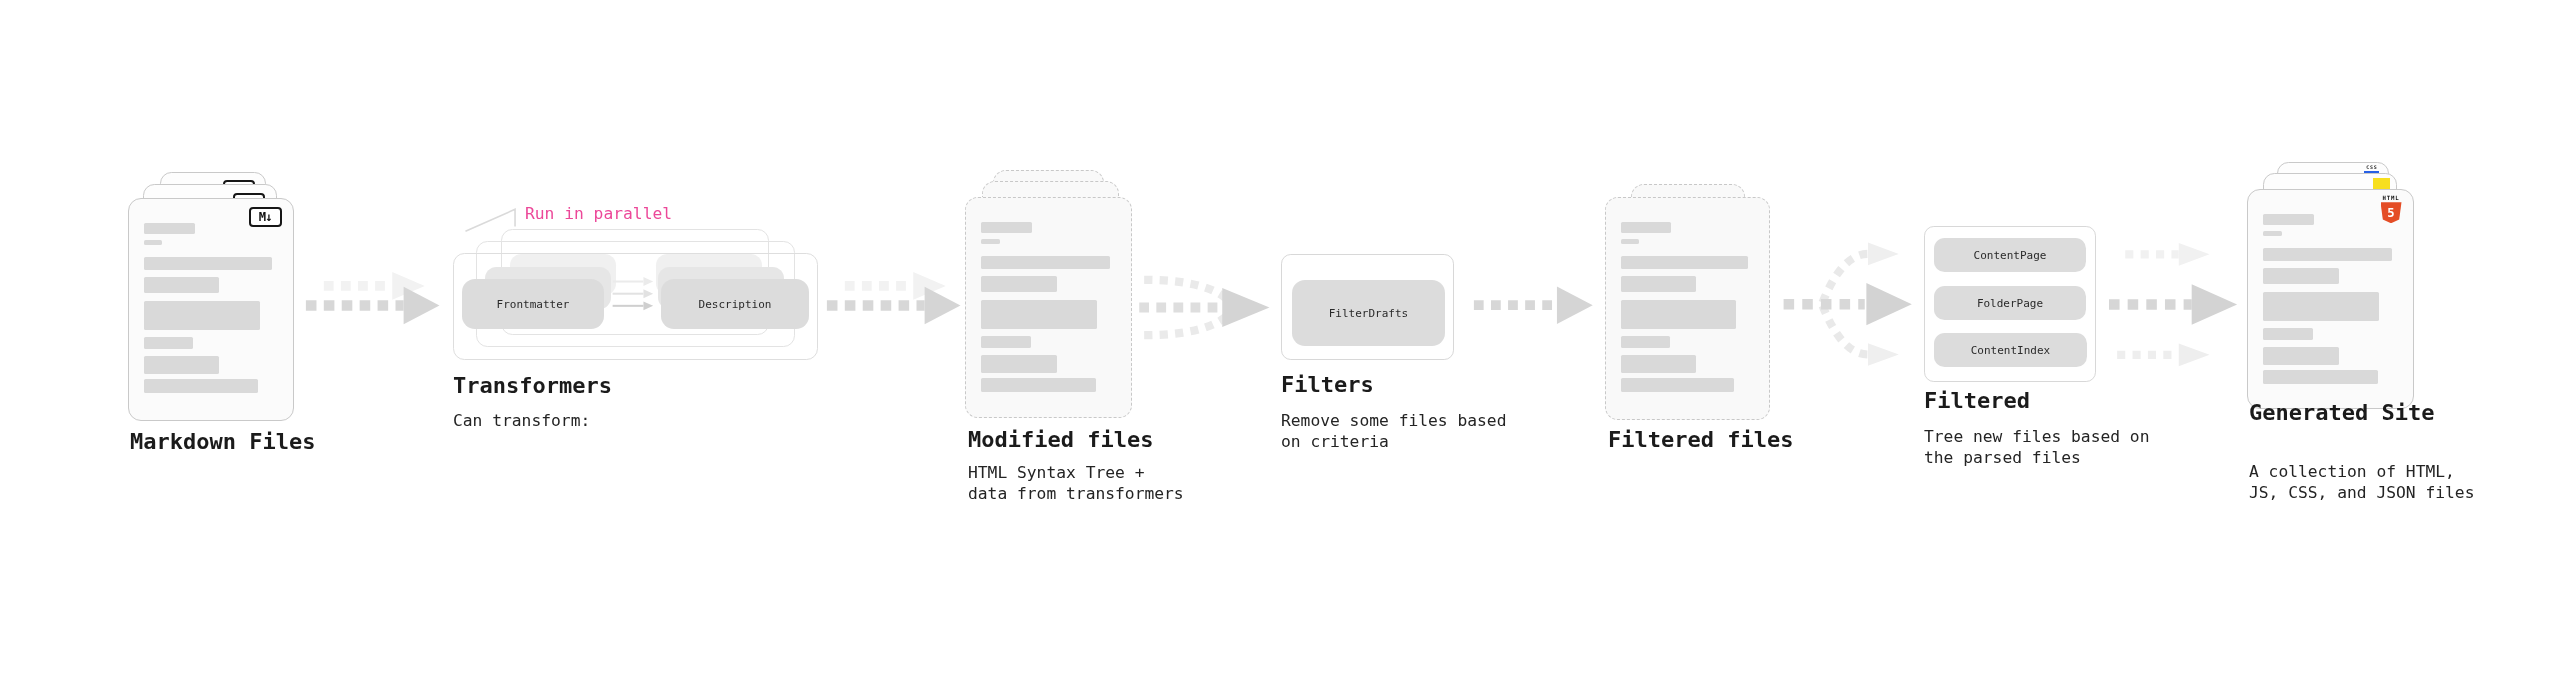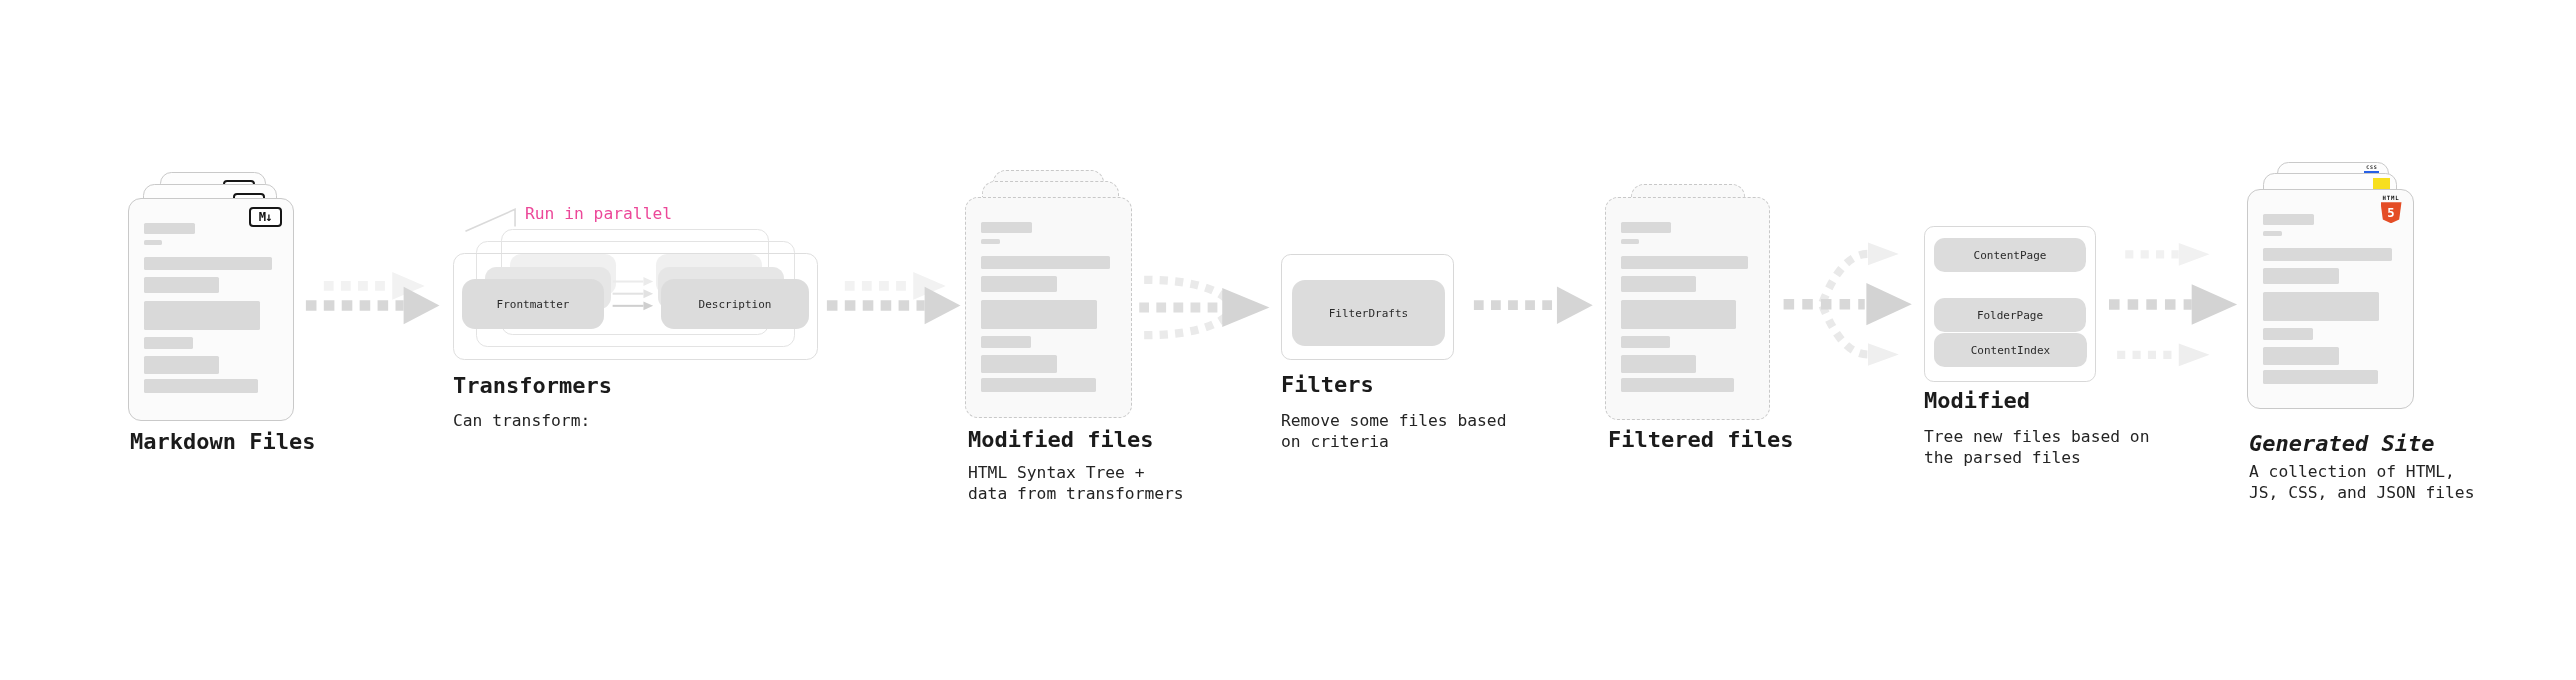--- a/index.html
+++ b/index.html
@@ -166,23 +166,23 @@
     <path d="M52,103 Q76,43 108,43" fill="none" stroke="#e9e9e9" stroke-width="10" stroke-dasharray="10 9"></path>
     <polygon points="108,29 146,43 108,57" fill="#efefef"></polygon>
     <path d="M52,107 Q76,167 108,167" fill="none" stroke="#e9e9e9" stroke-width="10" stroke-dasharray="10 9"></path>
     <polygon points="108,153 146,167 108,181" fill="#efefef"></polygon>
     <line x1="4" y1="105" x2="104" y2="105" stroke="#d8d8d8" stroke-width="13" stroke-dasharray="13 10"></line>
     <polygon points="106,79 162,105 106,131" fill="#d3d3d3"></polygon>
   </svg>
 
   <div class="abs box" style="left:1924px;top:226px;width:172px;height:156px;"></div>
   <div class="abs pill small" style="left:1934px;top:238px;width:152px;height:34px;">ContentPage</div>
-  <div class="abs pill small" style="left:1934px;top:286px;width:152px;height:34px;margin-top:12px;">FolderPage</div>
+  <div class="abs pill small" style="left:1934px;top:286px;width:152px;height:34px;">FolderPage</div>
   <div class="abs pill small" style="left:1934px;top:333px;width:153px;height:34px;">ContentIndex</div>
-  <div class="abs title" style="left:1924px;top:388px;">Modified</div>
+  <div class="abs title" style="left:1924px;top:388px;">Filtered</div>
   <div class="abs sub" style="left:1924px;top:426px;">
     <div>Tree new files based on</div>
     <div>the parsed files</div>
   </div>
 
   <svg class="abs" style="left:2107px;top:230px;" width="137" height="150" viewBox="0 0 168 185">
     <line x1="22" y1="30" x2="88" y2="30" stroke="#f1f1f1" stroke-width="10" stroke-dasharray="10 9"></line>
     <polygon points="88,16 126,30 88,44" fill="#f1f1f1"></polygon>
     <line x1="2" y1="92" x2="104" y2="92" stroke="#d6d6d6" stroke-width="13" stroke-dasharray="13 10"></line>
     <polygon points="104,67 160,92 104,117" fill="#d3d3d3"></polygon>
@@ -210,20 +210,20 @@
         <div class="bar" style="width: 38%; height: 10.6px; margin-bottom: 6.5px;"></div>
         <div class="bar" style="width: 14%; height: 4.9px; margin-bottom: 11.4px;"></div>
         <div class="bar" style="width: 95%; height: 13px; margin-bottom: 7.3px;"></div>
         <div class="bar" style="width: 56%; height: 16.3px; margin-bottom: 7.3px;"></div>
         <div class="bar" style="width: 86%; height: 29px; margin-bottom: 7.3px;"></div>
         <div class="bar" style="width: 37%; height: 12.2px; margin-bottom: 6.5px;"></div>
         <div class="bar" style="width: 56%; height: 18px; margin-bottom: 5.7px;"></div>
         <div class="bar" style="width: 85%; height: 14px; margin-bottom: 0px;"></div>
       </div>
   </div>
-  <div class="abs title" style="left:2249px;top:431px;font-style:italic;">Generated Site</div>
+  <div class="abs title" style="left:2249px;top:400px;">Generated Site</div>
   <div class="abs sub" style="left:2249px;top:461px;">
     <div>A collection of HTML,</div>
     <div>JS, CSS, and JSON files</div>
   </div>
 
 </div>
 
 
 </body></html>

